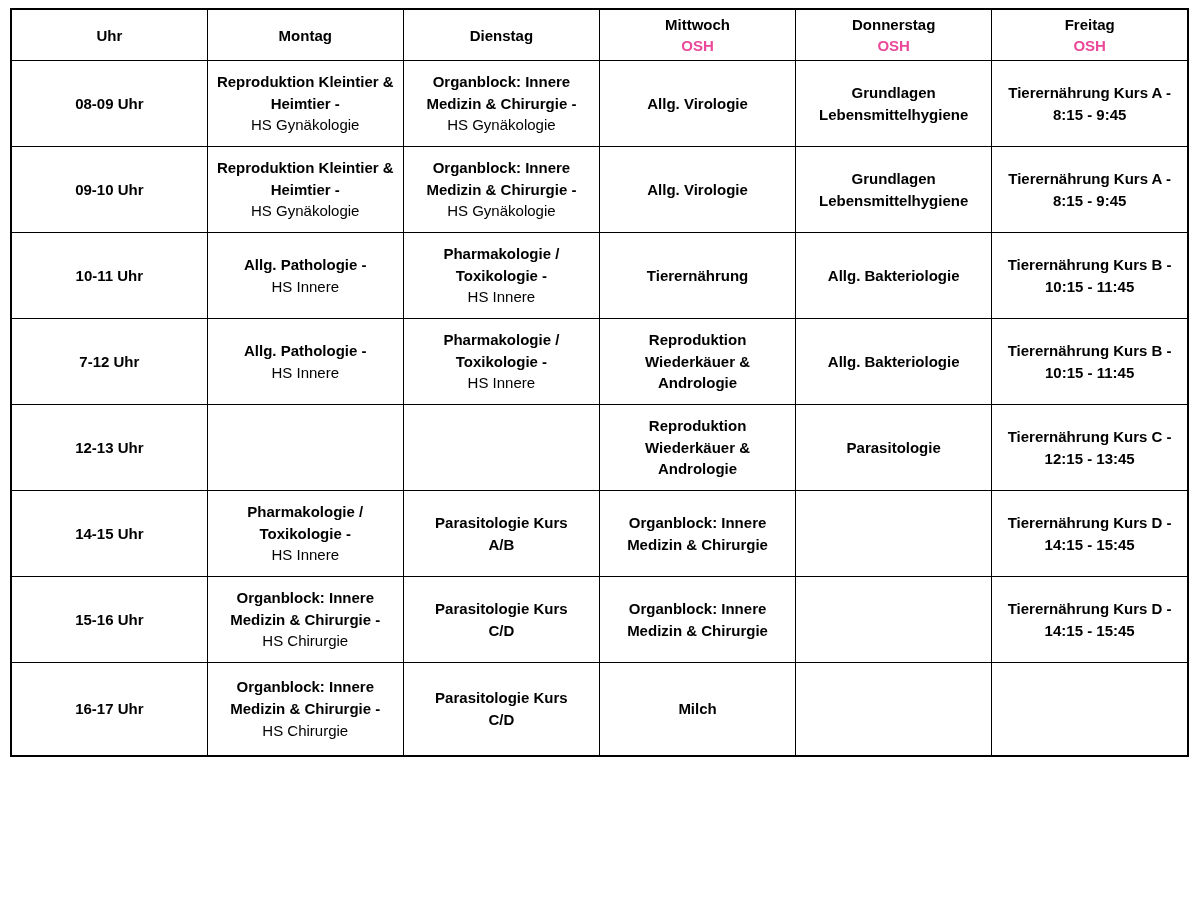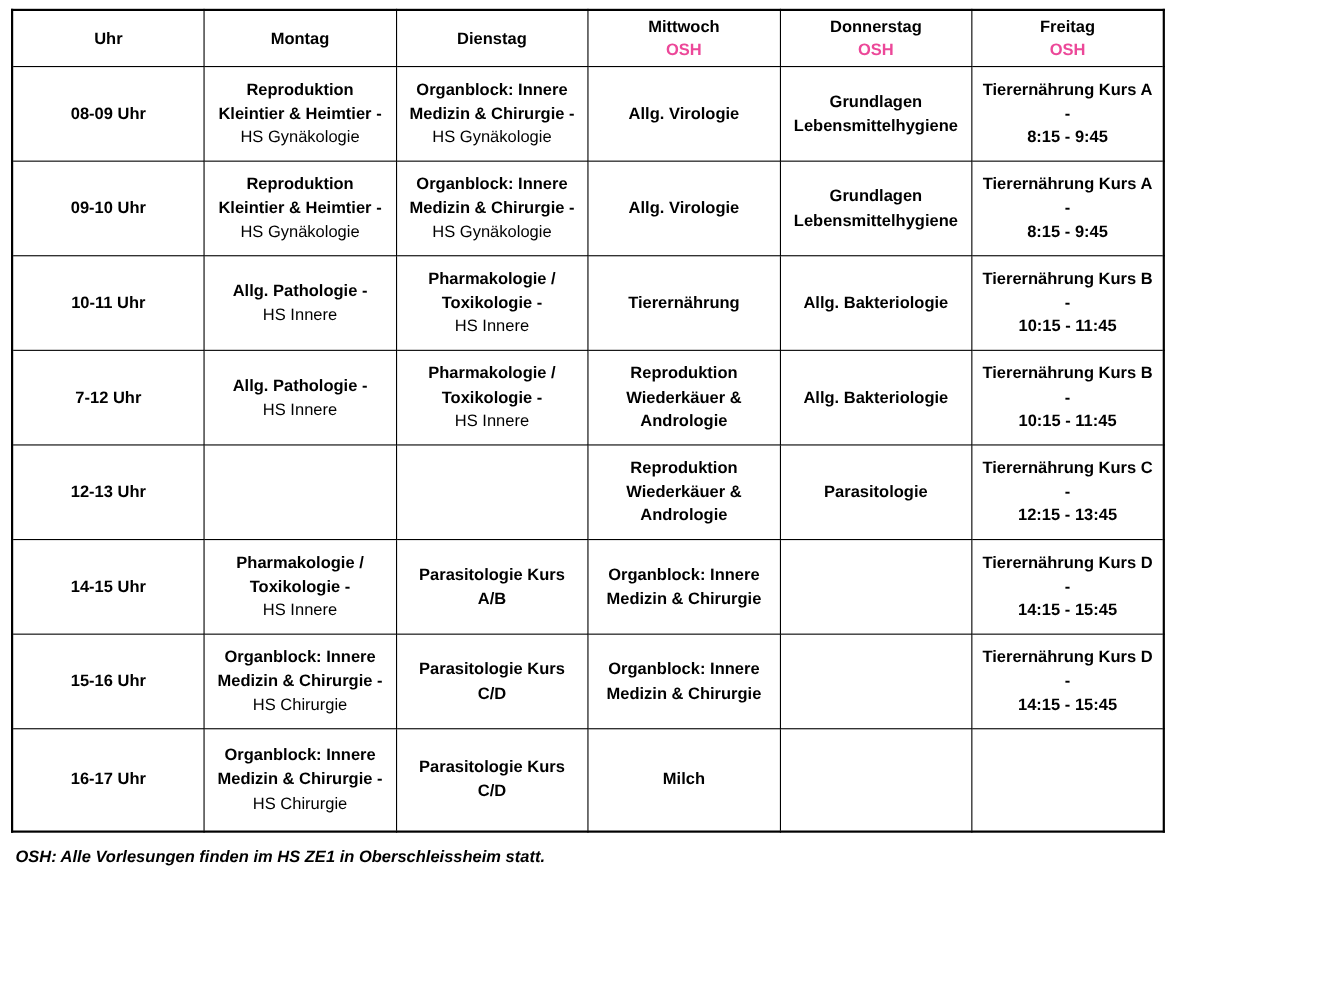--- a/index.html
+++ b/index.html
@@ -11,21 +11,21 @@
     overflow: hidden;
     font-family: "Liberation Sans", sans-serif;
     color: #000000;
   }
   .page {
     padding: 8px 10px 0 10px;
   }
   table.timetable {
     border-collapse: collapse;
     table-layout: fixed;
-    width: 1049px;
+    width: 1179px;
     border: 2px solid #000000;
   }
   th, td {
     border: 1.5px solid #000000;
     text-align: center;
     vertical-align: middle;
     padding: 4px 6px;
     overflow: hidden;
   }
   thead tr { height: 50px; }
@@ -237,14 +237,13 @@
             <div class="line bold">C/D</div>
           </td>
           <td class="schedule-cell">
             <div class="line bold">Milch</div>
           </td>
           <td class="schedule-cell"></td>
           <td class="schedule-cell"></td>
         </tr>
       </tbody>
   </table>
-  <div class="footnote">OSH: Alle Vorlesungen finden im HS ZE1 in Oberschleissheim statt.</div>
 </div>
 
 </body></html>

